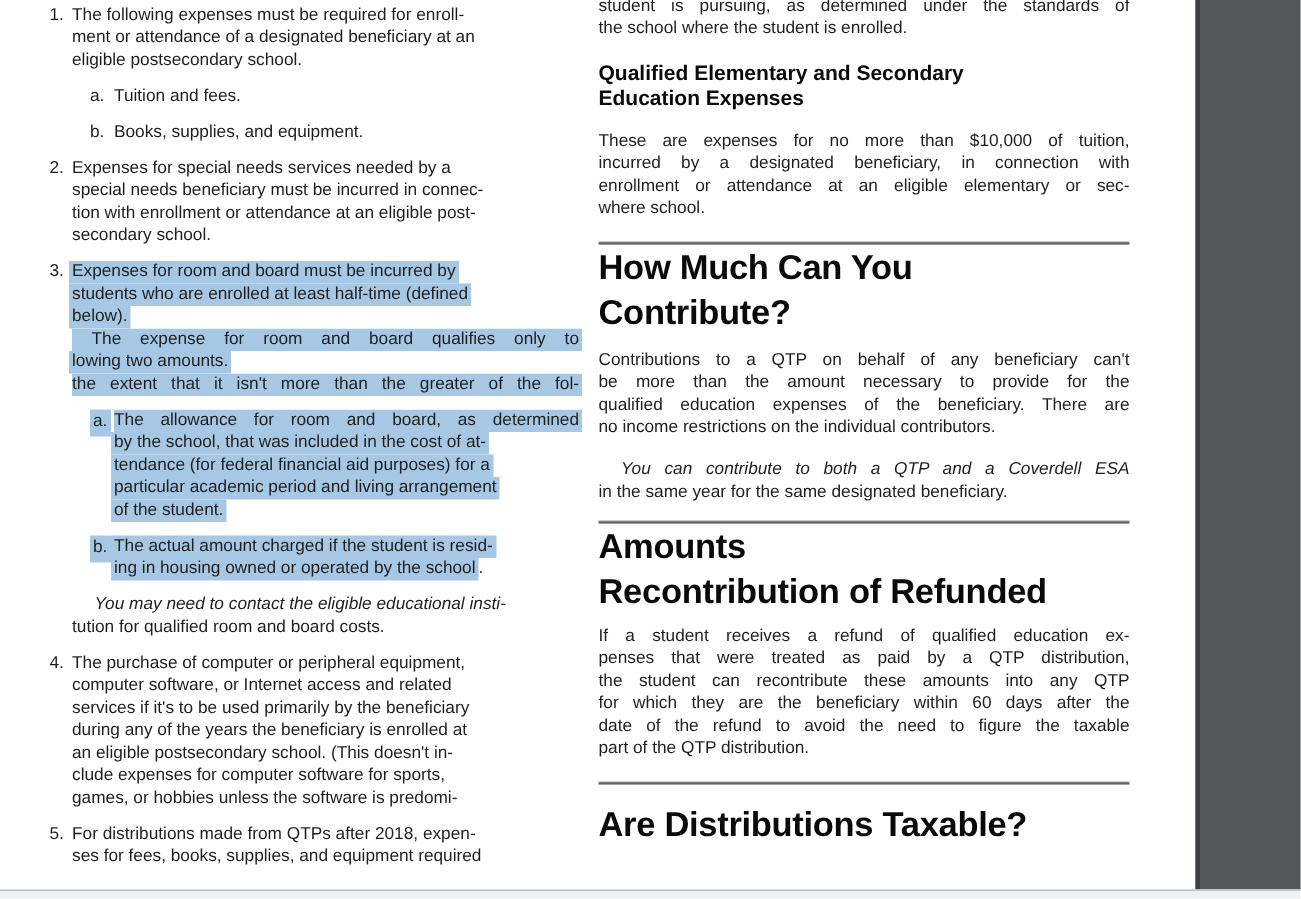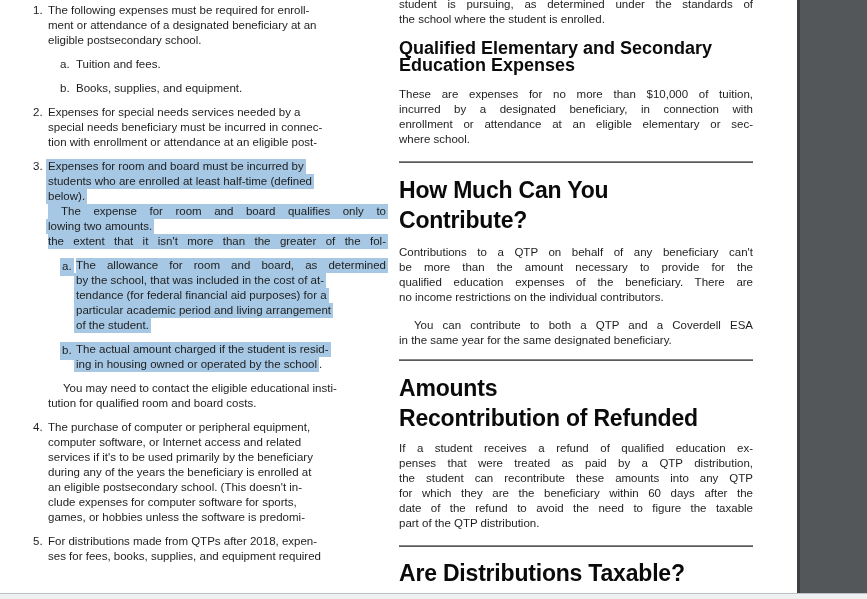--- a/index.html
+++ b/index.html
@@ -19,40 +19,40 @@
   .viewer-side{position:absolute;top:0;height:593px;left:797px;width:70px;background:#53575a;border-left:3px solid #3d4043;box-sizing:border-box;}
   .viewer-bottom{position:absolute;left:0;top:593px;width:867px;height:6px;background:#eef0f2;border-top:1px solid #bcc2c6;box-sizing:border-box;}
 
   
   .col-left{position:absolute;left:30px;top:3px;width:358px;}
   .col-right{position:absolute;left:399px;top:-3px;width:354px;}
 
   
   .ln{height:15px;line-height:15px;white-space:nowrap;}
   .ln.j{white-space:normal;text-align:justify;text-align-last:justify;overflow:hidden;}
-  .ln.ind{padding-left:15px;}
+  .ln.ind{padding-left:15px;font-style:italic;}
   .hl{background:var(--hl);padding:1px 2px 2px;margin-left:-2px;}
   .hl.ind-in{padding-left:15px;margin-left:-2px;}
 
   
   .row{position:relative;margin-top:9px;}
   .row.first{margin-top:0;}
   .row .body{margin-left:18px;}
   .row.sub .body{margin-left:46px;}
   .marker{position:absolute;left:3px;top:0;height:15px;line-height:15px;}
   .row.sub .marker{left:30px;}
   .marker.hl-m{background:var(--hl);padding:1px 2px 2px;left:28px;}
 
   
-  .h3{font-size:18px;line-height:17px;font-weight:bold;color:var(--head);margin-top:13px;}
+  .h3{font-size:14px;line-height:17px;font-weight:bold;color:var(--head);margin-top:13px;}
   .h2{font-size:23px;line-height:30px;font-weight:bold;color:var(--head);letter-spacing:-0.2px;}
   .rule{height:2px;background:linear-gradient(#9b9b9b,#454545);}
   .p{margin-top:0;}
   .mt8{margin-top:8px;} .mt10{margin-top:10px;} .mt11{margin-top:11px;}
-  .mt12{margin-top:12px;} .mt13{margin-top:13px;} .mt14{margin-top:14px;}
+  .mt12{} .mt13{margin-top:13px;} .mt14{margin-top:14px;}
 </style>
 </head>
 <body>
 
 <div class="page">
 
   <div class="col-left">
     <div class="row first">
       <span class="marker">1.</span>
       <div class="body">
@@ -72,20 +72,21 @@
       <div class="body">
           <div class="ln">Books, supplies, and equipment.</div>
         </div>
     </div>
     <div class="row">
       <span class="marker">2.</span>
       <div class="body">
           <div class="ln">Expenses for special needs services needed by a</div>
           <div class="ln">special needs beneficiary must be incurred in connec-</div>
           <div class="ln">tion with enrollment or attendance at an eligible post-</div>
+          <div class="ln">secondary school.</div>
         </div>
     </div>
     <div class="row">
       <span class="marker">3.</span>
       <div class="body">
           <div class="ln"><span class="hl">Expenses for room and board must be incurred by</span></div>
           <div class="ln"><span class="hl">students who are enrolled at least half-time (defined</span></div>
           <div class="ln"><span class="hl">below).</span></div>
           <div class="ln j"><span class="hl ind-in">The expense for room and board qualifies only to</span></div>
           <div class="ln"><span class="hl">lowing two amounts.</span></div>

